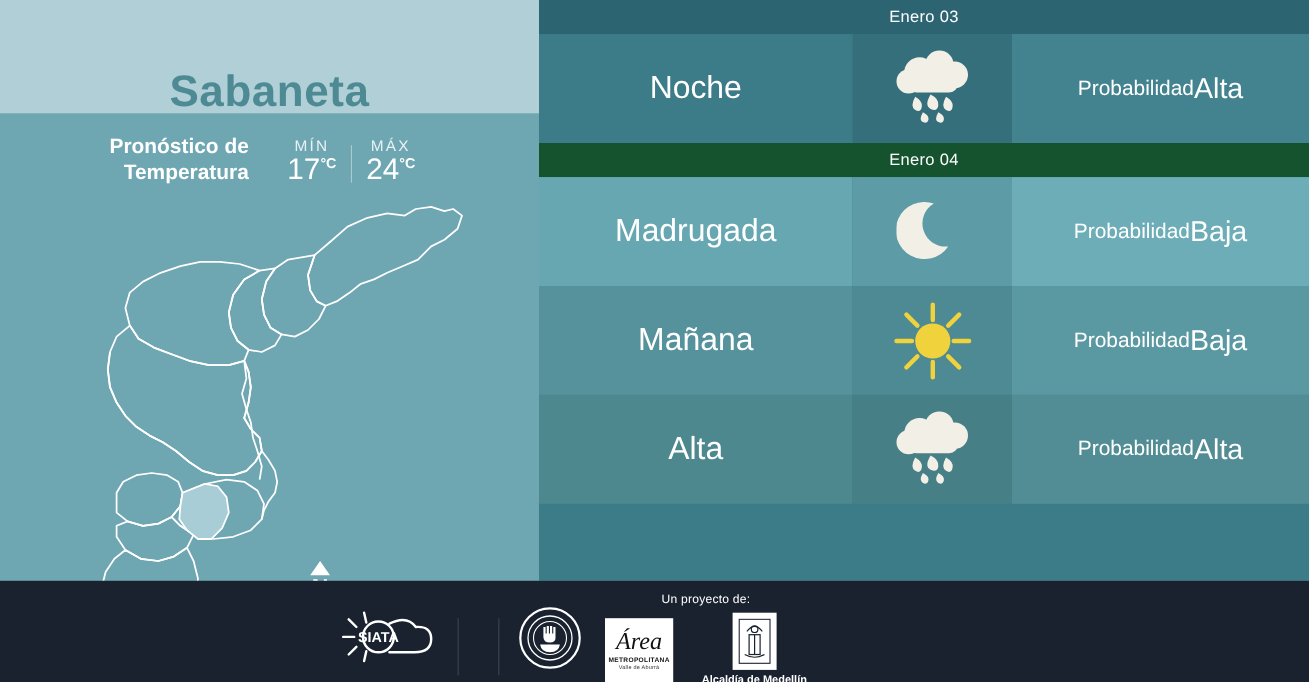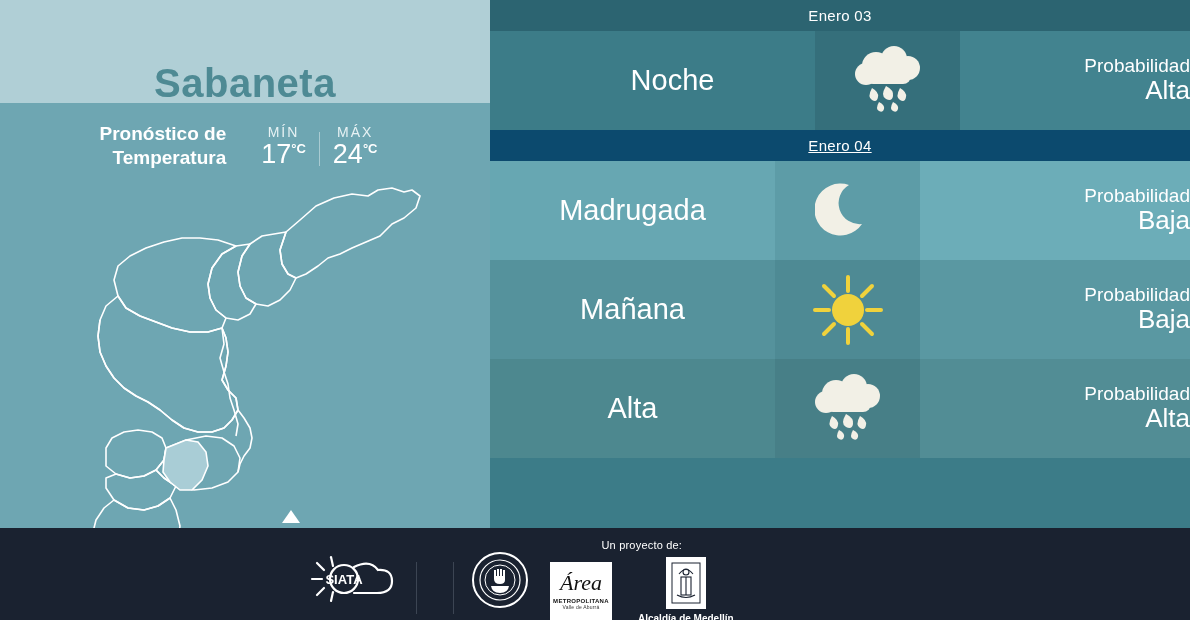--- a/index.html
+++ b/index.html
@@ -71,39 +71,39 @@
     height:103px; display:flex; flex-direction:column;
     align-items:center; justify-content:center;
     color:#ffffff; font-size:27px; font-weight:bold; line-height:1.22;
     background:#3c7c88;
   }
   .date-band{
     height:31px; background:#2c6471; color:#ffffff;
     display:flex; align-items:center; justify-content:center;
     font-size:15px; letter-spacing:.3px;
   }
-  .date-band.second{ background:#0c4a6e;text-decoration:underline; }
+  .date-band.second{ background:#14532d; }
 
   .fc-row{ display:flex; height:99px; }
   .cell-time{
     width:285px; display:flex; align-items:center; justify-content:center;
     color:#ffffff; font-size:29px; font-weight:normal;
   }
   .cell-icon{
     width:145px; display:flex; align-items:center; justify-content:center;
   }
   .cell-prob{
-    flex:1; display:flex; flex-direction:column;
-    align-items:flex-end; justify-content:center; color:#ffffff;
+    flex:1; display:flex; flex-direction:row;
+    align-items:center; justify-content:center; color:#ffffff;
   }
   .cell-prob .p1{ font-size:19px; line-height:1.15; }
   .cell-prob .p2{ font-size:26px; line-height:1.15; }
 
   
-  .r1 .cell-time{ background:#3c7c88;margin-left:40px; }
+  .r1 .cell-time{ background:#3c7c88; }
   .r1 .cell-icon{ background:#356f7b; }
   .r1 .cell-prob{ background:#42838f; }
 
   .r2 .cell-time{ background:#67a7b2; }
   .r2 .cell-icon{ background:#5d9ca7; }
   .r2 .cell-prob{ background:#6cadb8; }
 
   .r3 .cell-time{ background:#55929c; }
   .r3 .cell-icon{ background:#4e8a94; }
   .r3 .cell-prob{ background:#5a98a2; }

